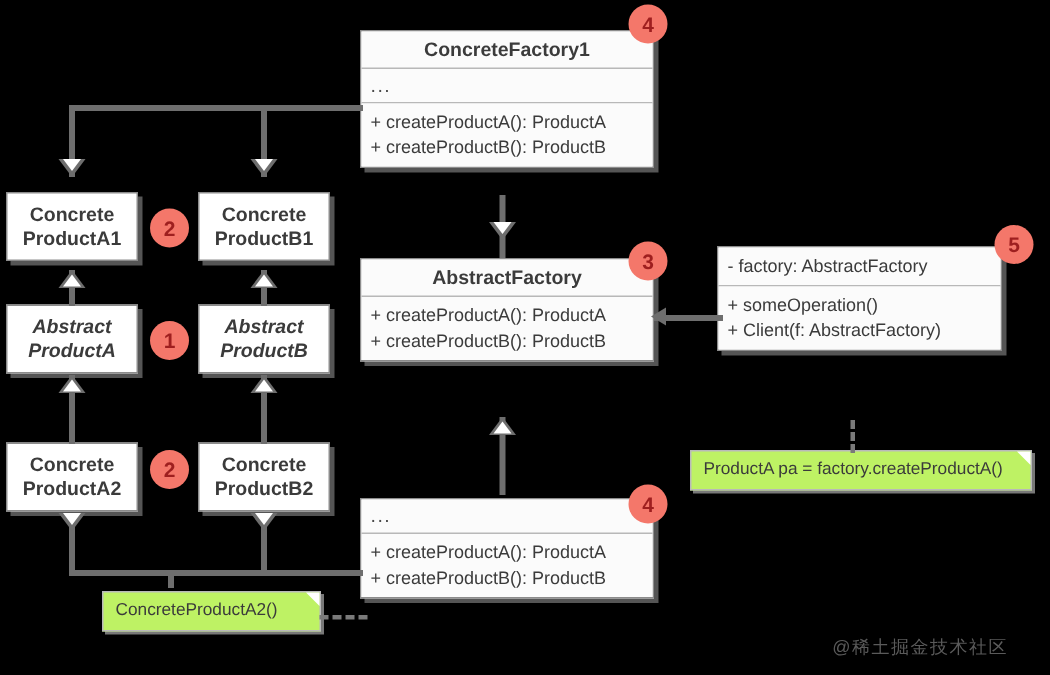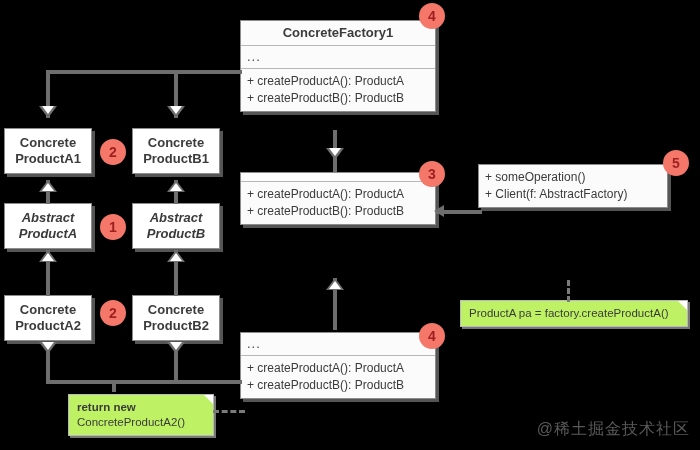--- a/index.html
+++ b/index.html
@@ -179,23 +179,23 @@
     position:absolute;
     width:0;height:0;
     border-top:6px solid transparent;
     border-bottom:6px solid transparent;
     border-right:10px solid #6e6e6e;
     z-index:8;
   }
 
   .watermark{
     position:absolute;
-    right:10px; bottom:10px;
+    right:28px; bottom:10px;
     color:#5a5a5a;
-    font-size:16px;
+    font-size:12px;
     letter-spacing:1px;
     z-index:60;
     white-space:nowrap;
   }
 </style>
 </head>
 <body>
 
 <div id="stage">
 
@@ -242,37 +242,41 @@
     <div class="sec uml-title">ConcreteFactory1</div>
     <div class="sec ellipsis">...</div>
     <div class="sec members">
       <div>+ createProductA(): ProductA</div>
       <div>+ createProductB(): ProductB</div>
     </div>
   </div>
 
   <div class="uml-box" style="left:240px; top:172px; width:196px;">
     <div class="sec uml-title">
+      <span>AbstractFactory</span>
     </div>
     <div class="sec members">
       <div>+ createProductA(): ProductA</div>
       <div>+ createProductB(): ProductB</div>
     </div>
   </div>
 
   <div class="uml-box" style="left:240px; top:332px; width:196px;">
     <div class="sec ellipsis">...</div>
     <div class="sec members">
       <div>+ createProductA(): ProductA</div>
       <div>+ createProductB(): ProductB</div>
     </div>
   </div>
 
   <div class="uml-box" style="left:478px; top:164px; width:190px;">
     <div class="sec members">
+      <div>- factory: AbstractFactory</div>
+    </div>
+    <div class="sec members">
       <div>+ someOperation()</div>
       <div>+ Client(f: AbstractFactory)</div>
     </div>
   </div>
 
   <div class="prod-box" style="left:4px; top:128px;">
     <div>
       <div>Concrete</div>
       <div>ProductA1</div>
     </div>
@@ -308,21 +312,20 @@
 
   <div class="prod-box" style="left:132px; top:295px;">
     <div>
       <div>Concrete</div>
       <div>ProductB2</div>
     </div>
   </div>
 
   <div class="note" style="left:68px; top:394px; width:146px;">
     <span class="corner"></span>
-    <div><b>return new</b></div>
     <div>ConcreteProductA2()</div>
   </div>
 
   <div class="note" style="left:460px; top:300px; width:228px;">
     <span class="corner"></span>
     <div>ProductA pa = factory.createProductA()</div>
   </div>
 
   <div class="badge" style="left:100px; top:139px;">2</div>
 

